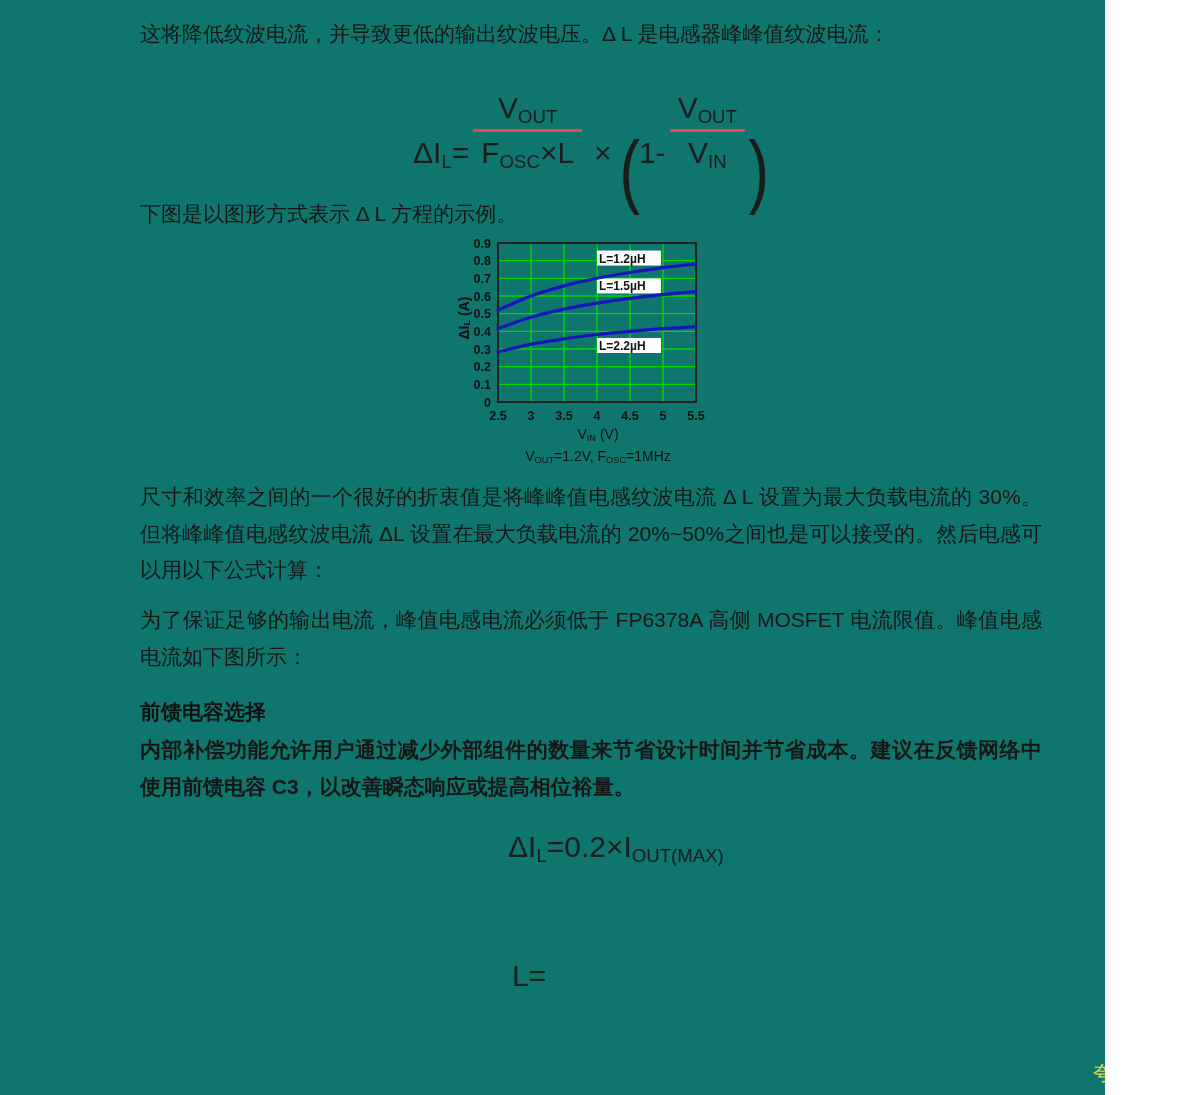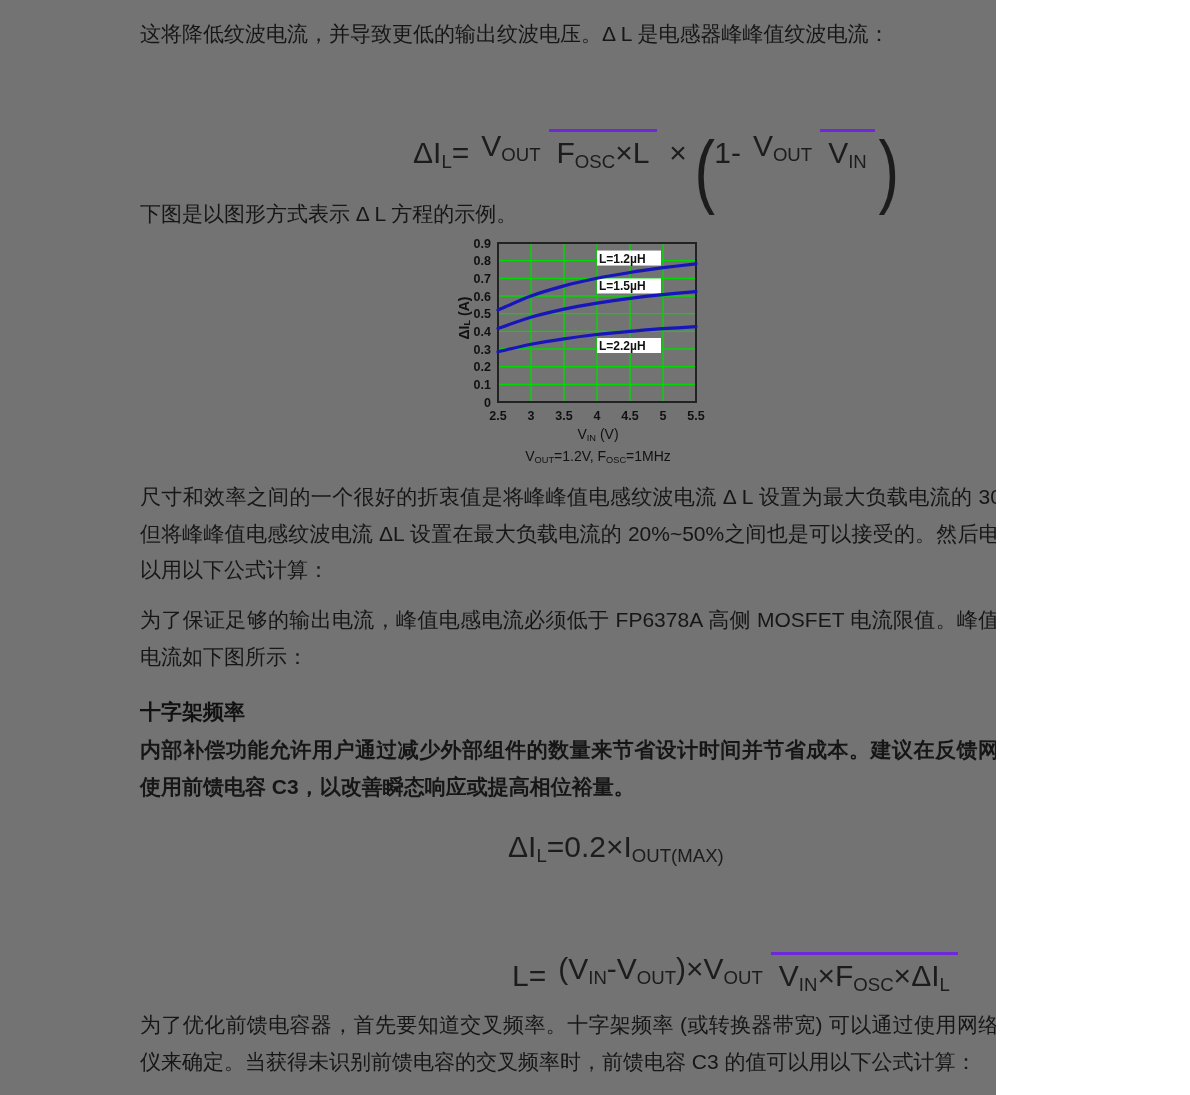--- a/index.html
+++ b/index.html
@@ -1,20 +1,20 @@
 <!DOCTYPE html>
 <html><head>
 <meta charset="utf-8">
 <style>
   html,body { margin:0; padding:0; background:#ffffff; }
   #page {
     position: relative;
-    width: 996px;
+    width: 1105px;
     height: 1095px;
-    background: #737373;
+    background: #0f766e;
     overflow: hidden;
     font-family: "Liberation Sans", sans-serif;
     color: #161616;
   }
   .para {
     position: absolute;
     left: 140px;
     width: 902px;
     font-size: 21px;
     line-height: 36.5px;
@@ -39,30 +39,30 @@
     white-space: nowrap;
   }
   .formula sub {
     font-size: 0.62em;
     line-height: 0;
     vertical-align: -0.28em;
     letter-spacing: 0;
   }
   .frac {
     display: inline-flex;
-    flex-direction: row;
+    flex-direction: column;
     margin: 0 4px;
   }
   .frac .top {
     text-align: center;
     padding: 0 8px 4px 8px;
   }
   .frac .bottom {
     text-align: center;
-    border-top: 3px solid #6d28d9;
+    border-top: 3px solid #ef4444;
     padding: 4px 8px 0 8px;
   }
   .op { margin: 0 8px; }
   .paren {
     font-size: 82px;
     font-weight: 400;
     line-height: 0;
     transform: scaleX(0.75);
     margin: 0 -4px;
   }
@@ -177,35 +177,30 @@
       </svg>
   </div>
   <div id="chart-ylabel" class="axis-title"><span>ΔI</span><sub>L</sub><span> (A)</span></div>
   <div class="axis-title" style="left:498px; top:426px; width:200px;"><span>V</span><sub>IN</sub><span> (V)</span></div>
   <div class="axis-title" style="left:448px; top:448px; width:300px;"><span>V</span><sub>OUT</sub><span>=1.2V, F</span><sub>OSC</sub><span>=1MHz</span></div>
 
   <div class="para" style="top:479px;">尺寸和效率之间的一个很好的折衷值是将峰峰值电感纹波电流 Δ L 设置为最大负载电流的 30%。但将峰峰值电感纹波电流 ΔL 设置在最大负载电流的 20%~50%之间也是可以接受的。然后电感可以用以下公式计算：</div>
 
   <div class="para" style="top:602px;">为了保证足够的输出电流，峰值电感电流必须低于 FP6378A 高侧 MOSFET 电流限值。峰值电感电流如下图所示：</div>
 
-  <div class="heading" style="top:694px;">十字架频率</div>
+  <div class="heading" style="top:694px;">前馈电容选择</div>
 
   <div class="para" style="top:732px;font-weight:bold;">内部补偿功能允许用户通过减少外部组件的数量来节省设计时间并节省成本。建议在反馈网络中使用前馈电容 C3，以改善瞬态响应或提高相位裕量。</div>
 
   <div class="formula" style="left:508px; top:830px;">
     <span><span>ΔI</span><sub>L</sub></span>
     <span><span>=0.2×I</span><sub>OUT(MAX)</sub></span>
   </div>
 
   <div class="formula" style="left:512px; top:903px; height:90px;">
     <span>L</span>
     <span>=</span>
-    <span class="frac">
-      <span class="top"><span>(V</span><sub>IN</sub><span>-V</span><sub>OUT</sub><span>)×V</span><sub>OUT</sub></span>
-      <span class="bottom"><span>V</span><sub>IN</sub><span>×F</span><sub>OSC</sub><span>×ΔI</span><sub>L</sub></span>
-    </span>
-  </div>
-
-  <div class="para" style="top:1007px;">为了优化前馈电容器，首先要知道交叉频率。十字架频率 (或转换器带宽) 可以通过使用网络分析仪来确定。当获得未识别前馈电容的交叉频率时，前馈电容 C3 的值可以用以下公式计算：</div>
+  </div>
+
 
   <div id="watermark">夸克微科技</div>
 
 </div>
 
 </body></html>

